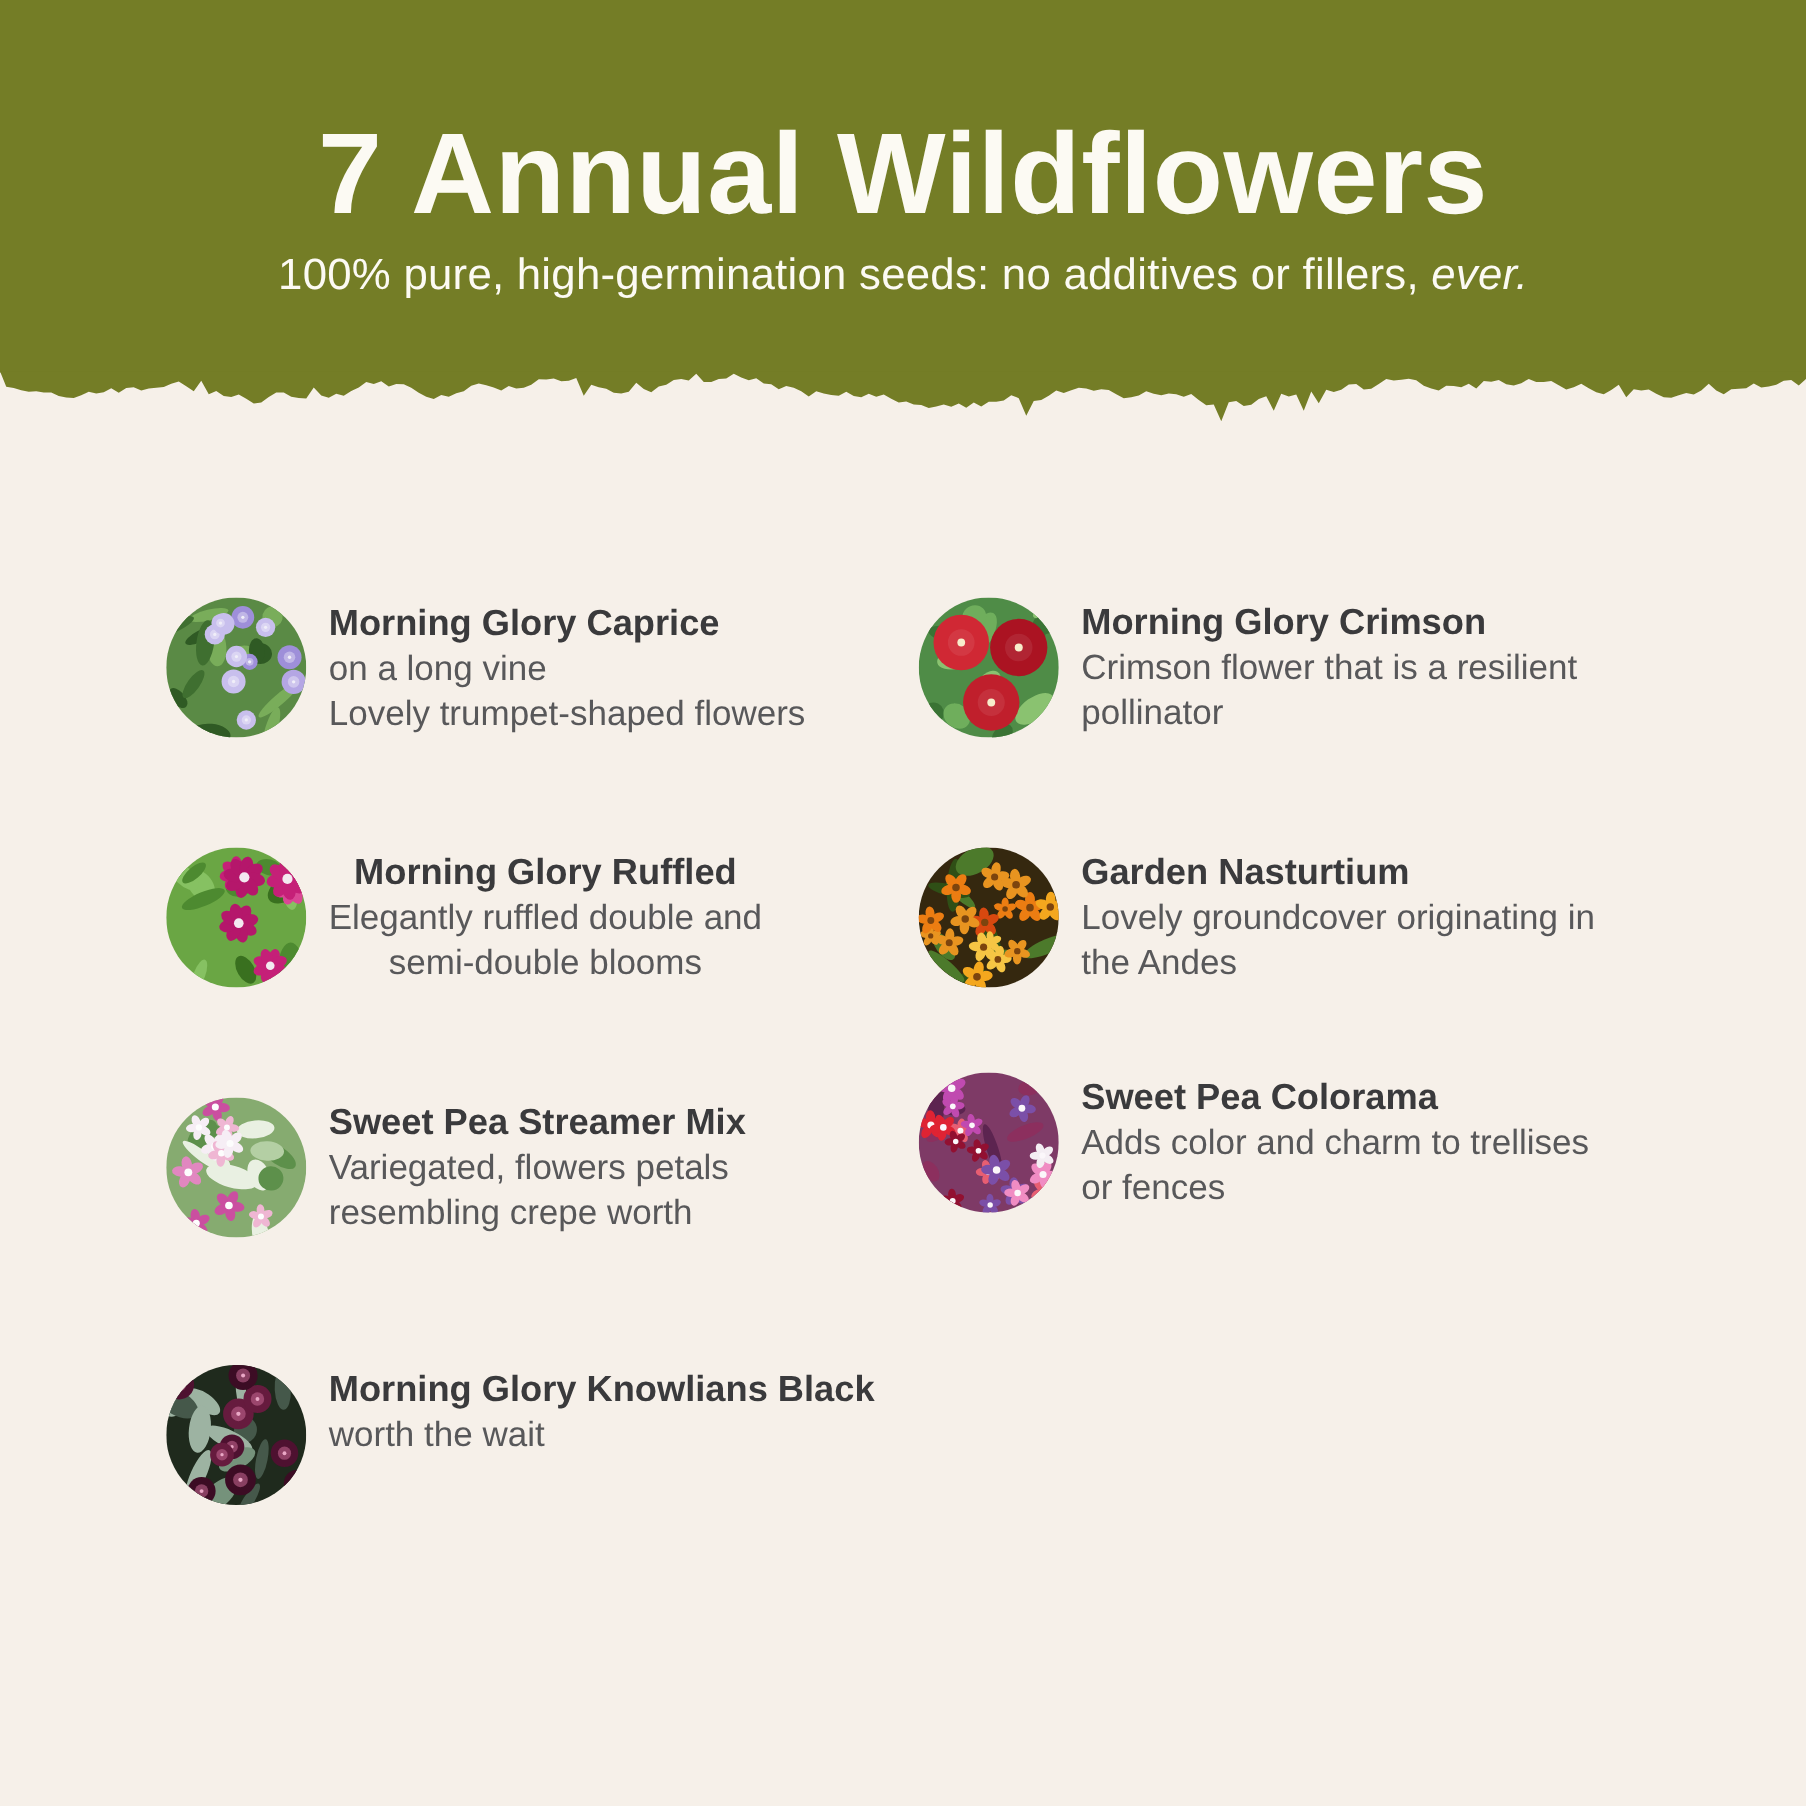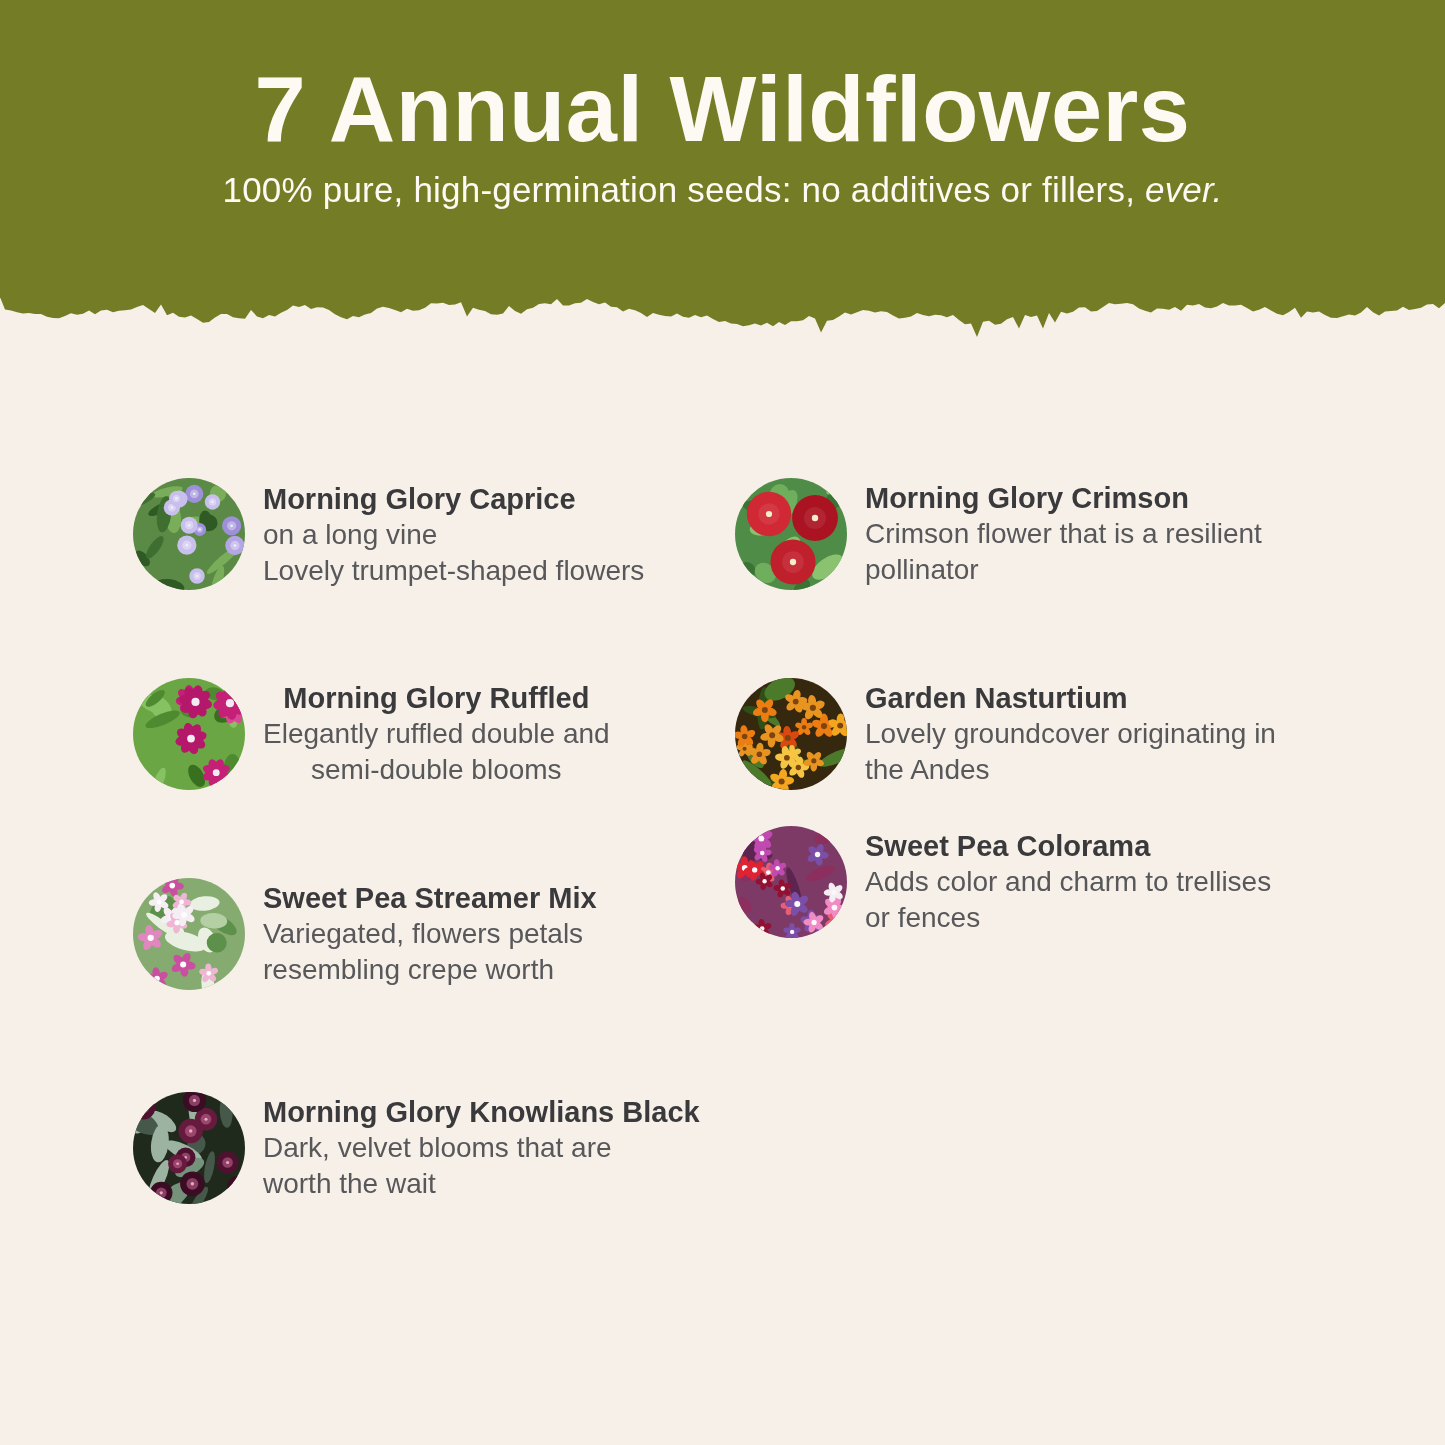--- a/index.html
+++ b/index.html
@@ -1,21 +1,21 @@
 <!DOCTYPE html>
 <html><head>
 <meta charset="utf-8">
 <style>
   html,body{margin:0;padding:0;}
   body{background:#f6f0e9;font-family:"Liberation Sans",sans-serif;}
   .canvas{position:relative;width:1445px;height:1445px;background:#f6f0e9;overflow:hidden;}
 
   
   .header{background:#747d26;height:298px;text-align:center;color:#fcfaf3;}
-  .header-title{padding-top:61px;font-size:92px;font-weight:bold;letter-spacing:0.5px;line-height:1.05;}
+  .header-title{padding-top:91px;font-size:92px;font-weight:bold;letter-spacing:0.5px;line-height:1.05;}
   .header-subtitle{margin-top:12px;font-size:35px;letter-spacing:0.2px;}
   .header-subtitle em{font-style:italic;}
   .torn{display:block;width:1445px;height:42px;margin-top:-1px;}
 
   
   .item{position:absolute;display:flex;gap:18px;align-items:flex-start;}
   .photo{width:112px;height:112px;flex:0 0 112px;}
   .photo svg{width:112px;height:112px;display:block;}
   .text{padding-top:3px;}
   .item-title{font-size:29px;font-weight:bold;color:#3a3a3c;line-height:35px;white-space:nowrap;}
@@ -444,21 +444,21 @@
           </g>
         </svg>
     </div>
     <div class="text">
       <div class="item-title">Sweet Pea Streamer Mix</div>
       <div class="item-desc">Variegated, flowers petals</div>
       <div class="item-desc">resembling crepe worth</div>
     </div>
   </div>
 
-  <div class="item" style="left: 735px; top: 826px;">
+  <div class="item" style="left: 735px; top: 858px;">
     <div class="photo">
       <svg viewBox="0 0 112 112">
           <defs>
             <clipPath id="clip5">
               <circle cx="56" cy="56" r="56"></circle>
             </clipPath>
           </defs>
           <g clip-path="url(#clip5)">
             <rect x="0" y="0" width="112" height="112" fill="#7e3a66"></rect>
             <ellipse cx="29.304400499910116" cy="29.681725844740868" rx="8.143916281405836" ry="4.665682286955416" fill="#5c2450" transform="rotate(174.7 29.3 29.7)"></ellipse>
@@ -639,18 +639,17 @@
             <circle cx="72.98877913877368" cy="27.20276454370469" r="5.380971020758151" fill="#c76a94" fill-opacity="0.55"></circle>
             <circle cx="72.98877913877368" cy="27.20276454370469" r="1.5694498810544613" fill="#eaa8c6"></circle>
             <circle cx="61.4765947163105" cy="8.426964021287858" r="11.635773258283734" fill="#3c0c24"></circle>
             <circle cx="61.4765947163105" cy="8.426964021287858" r="5.5851711639761925" fill="#c76a94" fill-opacity="0.55"></circle>
             <circle cx="61.4765947163105" cy="8.426964021287858" r="1.629008256159723" fill="#eaa8c6"></circle>
           </g>
         </svg>
     </div>
     <div class="text">
       <div class="item-title">Morning Glory Knowlians Black</div>
-      <div class="item-desc">Dark, velvet blooms that are</div>
       <div class="item-desc">worth the wait</div>
     </div>
   </div>
 
 </div>
 
 </body></html>

